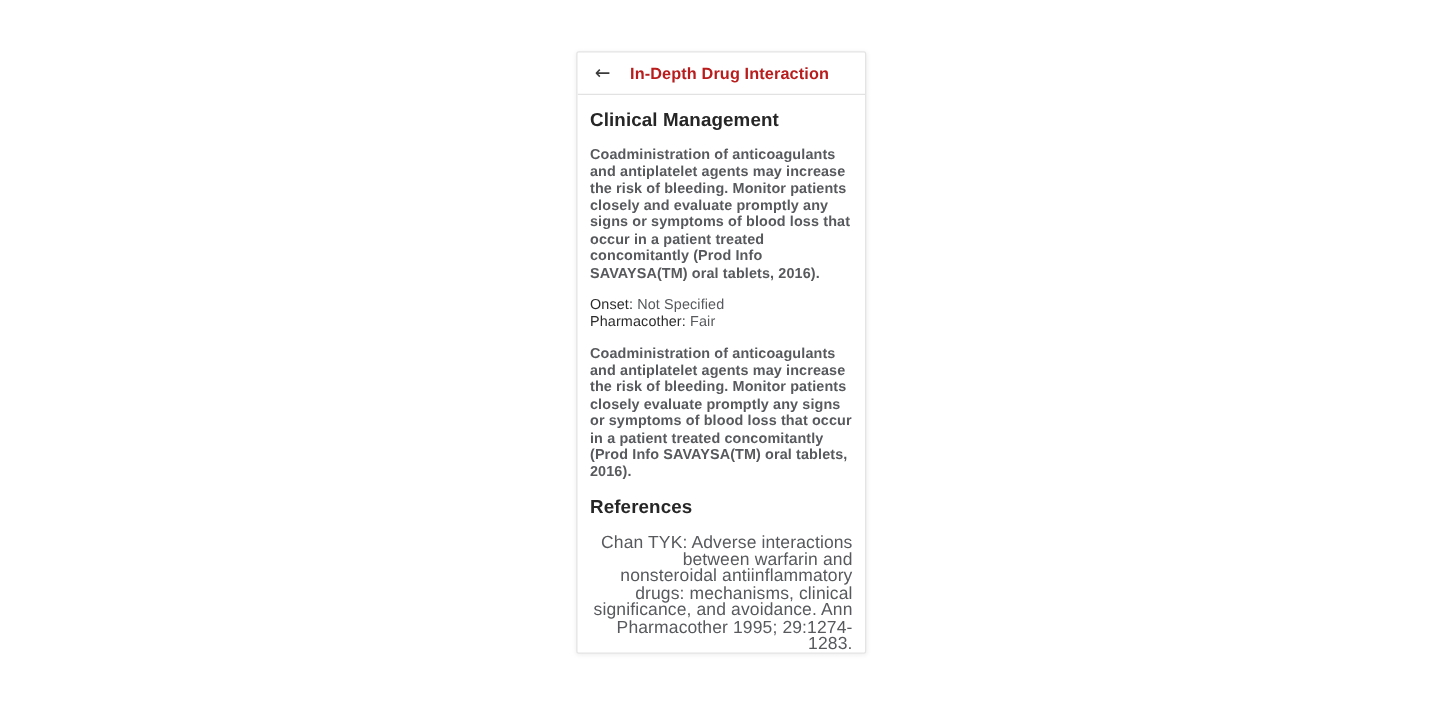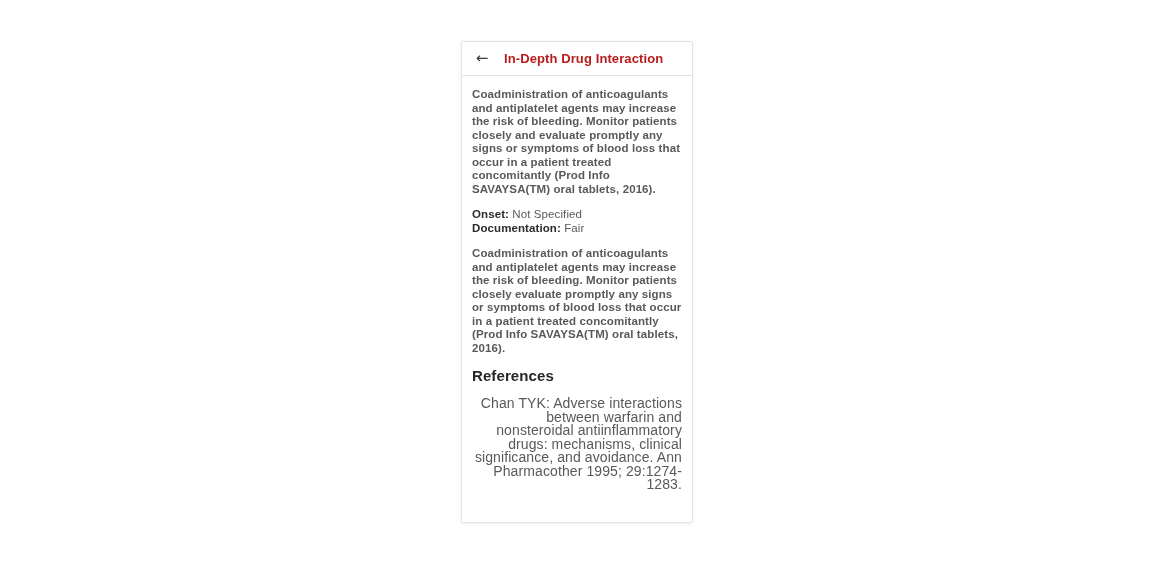--- a/index.html
+++ b/index.html
@@ -74,21 +74,21 @@
   .meta-block {
     margin-top: 12px;
   }
   .meta-row {
     font-size: 11.5px;
     line-height: 13.5px;
     color: #57595c;
     letter-spacing: 0.1px;
   }
   .meta-label {
-    font-weight: 700;
+    font-weight: 400;
     color: #2b2b2b;
   }
   .ref-para {
     font-size: 14px;
     line-height: 13.5px;
     color: #57595c;
     margin: 12px 0 0 0;
     letter-spacing: 0.1px;
     text-align: right;
   }
@@ -98,29 +98,30 @@
 
 <div class="card">
 
   <div class="card-header">
     <button class="back-btn">←</button>
     <span class="header-title">In-Depth Drug Interaction</span>
   </div>
 
   <div class="card-content">
 
+    <h2 class="section-heading">Clinical Management</h2>
 
     <p class="para">Coadministration of anticoagulants and antiplatelet agents may increase the risk of bleeding. Monitor patients closely and evaluate promptly any signs or symptoms of blood loss that occur in a patient treated concomitantly (Prod Info SAVAYSA(TM) oral tablets, 2016).</p>
 
     <div class="meta-block">
       <div class="meta-row">
         <span class="meta-label">Onset:</span><span> Not Specified</span>
       </div>
       <div class="meta-row">
-        <span class="meta-label">Documentation:</span><span> Fair</span>
+        <span class="meta-label">Pharmacother:</span><span> Fair</span>
       </div>
     </div>
 
 
     <p class="para">Coadministration of anticoagulants and antiplatelet agents may increase the risk of bleeding. Monitor patients closely evaluate promptly any signs or symptoms of blood loss that occur in a patient treated concomitantly (Prod Info SAVAYSA(TM) oral tablets, 2016).</p>
 
     <h2 class="section-heading">References</h2>
 
     <p class="ref-para">Chan TYK: Adverse interactions between warfarin and nonsteroidal antiinflammatory drugs: mechanisms, clinical significance, and avoidance. Ann Pharmacother 1995; 29:1274-1283.</p>
 

